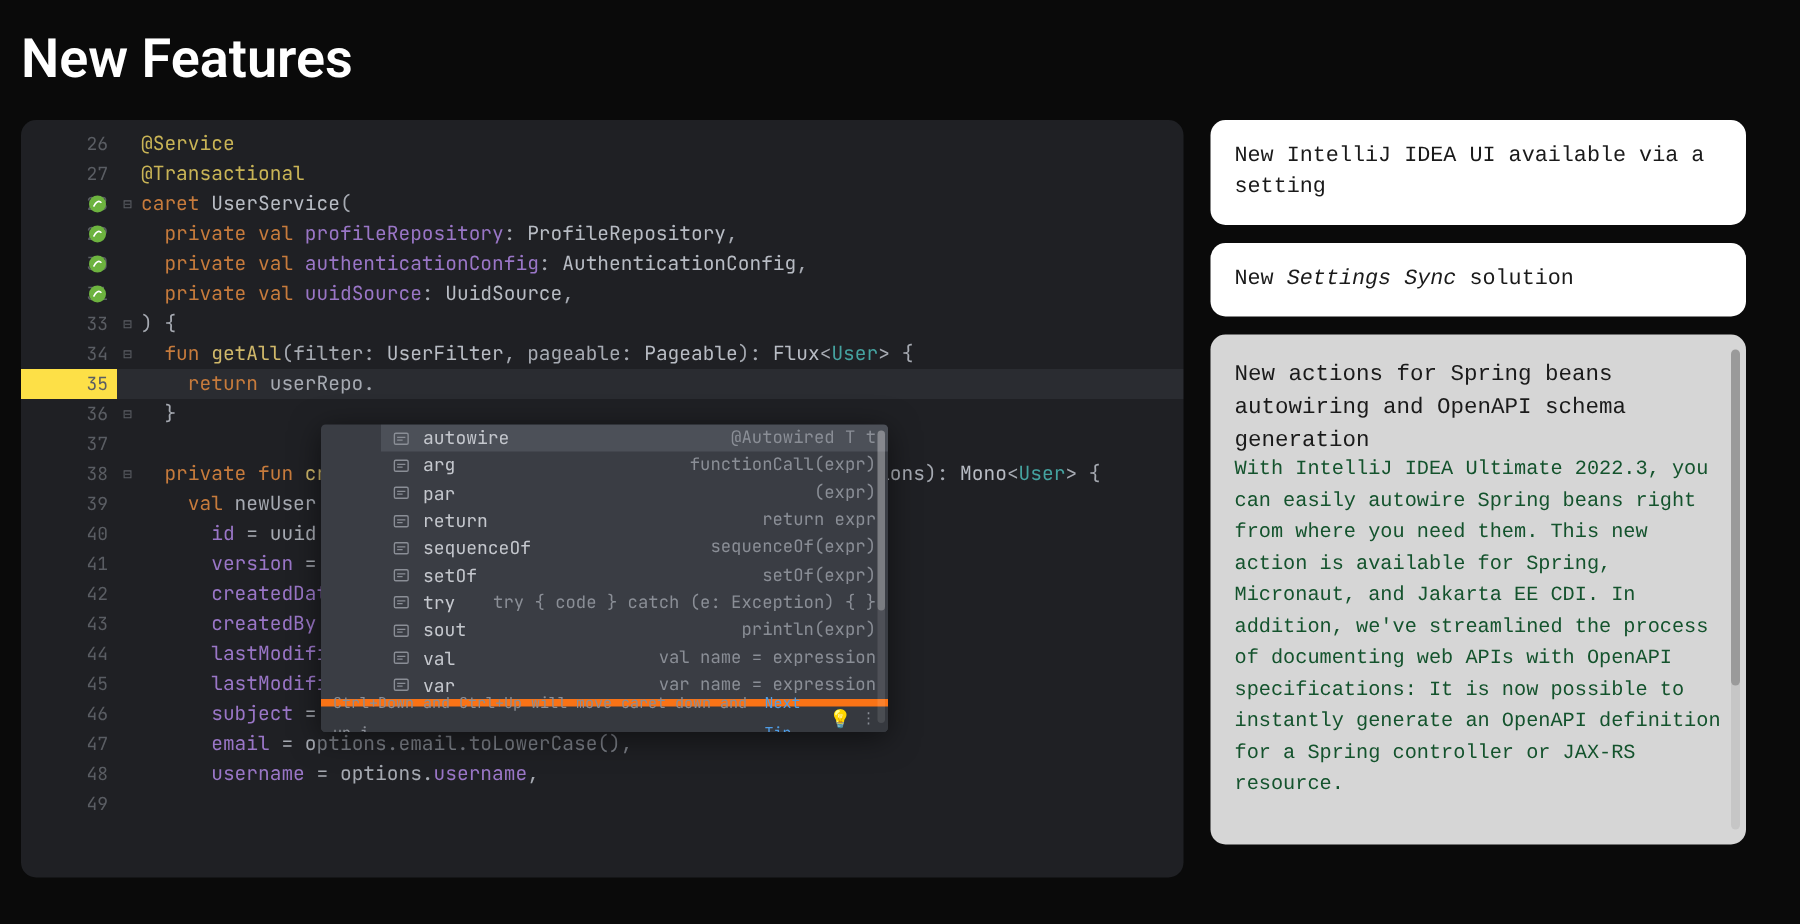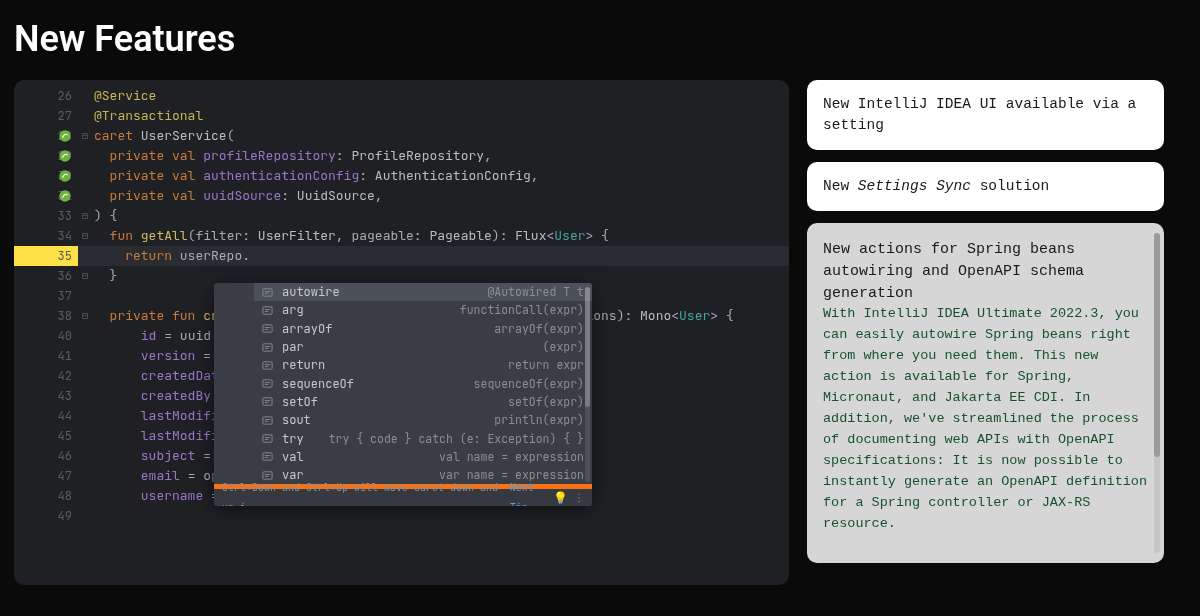--- a/index.html
+++ b/index.html
@@ -277,20 +277,25 @@
         <div class="gutter">37</div>
         <div class="fold-col"></div>
         <div class="code-text"><span class="tk-plain"></span></div>
       </div>
       <div class="code-line">
         <div class="gutter">38</div>
         <div class="fold-col">⊟</div>
         <div class="code-text"><span class="tk-plain">  </span><span class="tk-keyword">private fun </span><span class="tk-fn">cr</span><span class="tk-dim">                                          </span><span class="tk-plain">ltOptions): </span><span class="tk-type">Mono</span><span class="tk-plain">&lt;</span><span class="tk-generic">User</span><span class="tk-plain">&gt; {</span></div>
       </div>
       <div class="code-line">
+        <div class="gutter">39</div>
+        <div class="fold-col"></div>
+        <div class="code-text"><span class="tk-plain">    </span><span class="tk-keyword">val </span><span class="tk-plain">newUser</span></div>
+      </div>
+      <div class="code-line">
         <div class="gutter">40</div>
         <div class="fold-col"></div>
         <div class="code-text"><span class="tk-plain">      </span><span class="tk-field">id</span><span class="tk-plain"> = </span><span class="tk-plain">uuid</span></div>
       </div>
       <div class="code-line">
         <div class="gutter">41</div>
         <div class="fold-col"></div>
         <div class="code-text"><span class="tk-plain">      </span><span class="tk-field">version</span><span class="tk-plain"> =</span></div>
       </div>
       <div class="code-line">
@@ -359,32 +364,20 @@
           <span class="ci-hint">functionCall(expr)</span>
         </div>
         <div class="completion-item">
           <span class="ci-icon">
             <svg viewBox="0 0 12 12">
               <rect x="1" y="2" width="10" height="8" rx="1" fill="none" stroke="currentColor" stroke-width="1"></rect>
               <line x1="3" y1="5" x2="9" y2="5" stroke="currentColor" stroke-width="1"></line>
               <line x1="3" y1="7" x2="7" y2="7" stroke="currentColor" stroke-width="1"></line>
             </svg>
           </span>
-          <span class="ci-name">arrayOf</span>
-          <span class="ci-spacer"></span>
-          <span class="ci-hint">arrayOf(expr)</span>
-        </div>
-        <div class="completion-item">
-          <span class="ci-icon">
-            <svg viewBox="0 0 12 12">
-              <rect x="1" y="2" width="10" height="8" rx="1" fill="none" stroke="currentColor" stroke-width="1"></rect>
-              <line x1="3" y1="5" x2="9" y2="5" stroke="currentColor" stroke-width="1"></line>
-              <line x1="3" y1="7" x2="7" y2="7" stroke="currentColor" stroke-width="1"></line>
-            </svg>
-          </span>
           <span class="ci-name">par</span>
           <span class="ci-spacer"></span>
           <span class="ci-hint">(expr)</span>
         </div>
         <div class="completion-item">
           <span class="ci-icon">
             <svg viewBox="0 0 12 12">
               <rect x="1" y="2" width="10" height="8" rx="1" fill="none" stroke="currentColor" stroke-width="1"></rect>
               <line x1="3" y1="5" x2="9" y2="5" stroke="currentColor" stroke-width="1"></line>
               <line x1="3" y1="7" x2="7" y2="7" stroke="currentColor" stroke-width="1"></line>
@@ -419,35 +412,35 @@
           <span class="ci-hint">setOf(expr)</span>
         </div>
         <div class="completion-item">
           <span class="ci-icon">
             <svg viewBox="0 0 12 12">
               <rect x="1" y="2" width="10" height="8" rx="1" fill="none" stroke="currentColor" stroke-width="1"></rect>
               <line x1="3" y1="5" x2="9" y2="5" stroke="currentColor" stroke-width="1"></line>
               <line x1="3" y1="7" x2="7" y2="7" stroke="currentColor" stroke-width="1"></line>
             </svg>
           </span>
+          <span class="ci-name">try</span>
+          <span class="ci-spacer"></span>
+          <span class="ci-hint">try { code } catch (e: Exception) { }</span>
+        </div>
+        <div class="completion-item">
+          <span class="ci-icon">
+            <svg viewBox="0 0 12 12">
+              <rect x="1" y="2" width="10" height="8" rx="1" fill="none" stroke="currentColor" stroke-width="1"></rect>
+              <line x1="3" y1="5" x2="9" y2="5" stroke="currentColor" stroke-width="1"></line>
+              <line x1="3" y1="7" x2="7" y2="7" stroke="currentColor" stroke-width="1"></line>
+            </svg>
+          </span>
           <span class="ci-name">sout</span>
           <span class="ci-spacer"></span>
           <span class="ci-hint">println(expr)</span>
-        </div>
-        <div class="completion-item">
-          <span class="ci-icon">
-            <svg viewBox="0 0 12 12">
-              <rect x="1" y="2" width="10" height="8" rx="1" fill="none" stroke="currentColor" stroke-width="1"></rect>
-              <line x1="3" y1="5" x2="9" y2="5" stroke="currentColor" stroke-width="1"></line>
-              <line x1="3" y1="7" x2="7" y2="7" stroke="currentColor" stroke-width="1"></line>
-            </svg>
-          </span>
-          <span class="ci-name">try</span>
-          <span class="ci-spacer"></span>
-          <span class="ci-hint">try { code } catch (e: Exception) { }</span>
         </div>
         <div class="completion-item">
           <span class="ci-icon">
             <svg viewBox="0 0 12 12">
               <rect x="1" y="2" width="10" height="8" rx="1" fill="none" stroke="currentColor" stroke-width="1"></rect>
               <line x1="3" y1="5" x2="9" y2="5" stroke="currentColor" stroke-width="1"></line>
               <line x1="3" y1="7" x2="7" y2="7" stroke="currentColor" stroke-width="1"></line>
             </svg>
           </span>
           <span class="ci-name">val</span>

